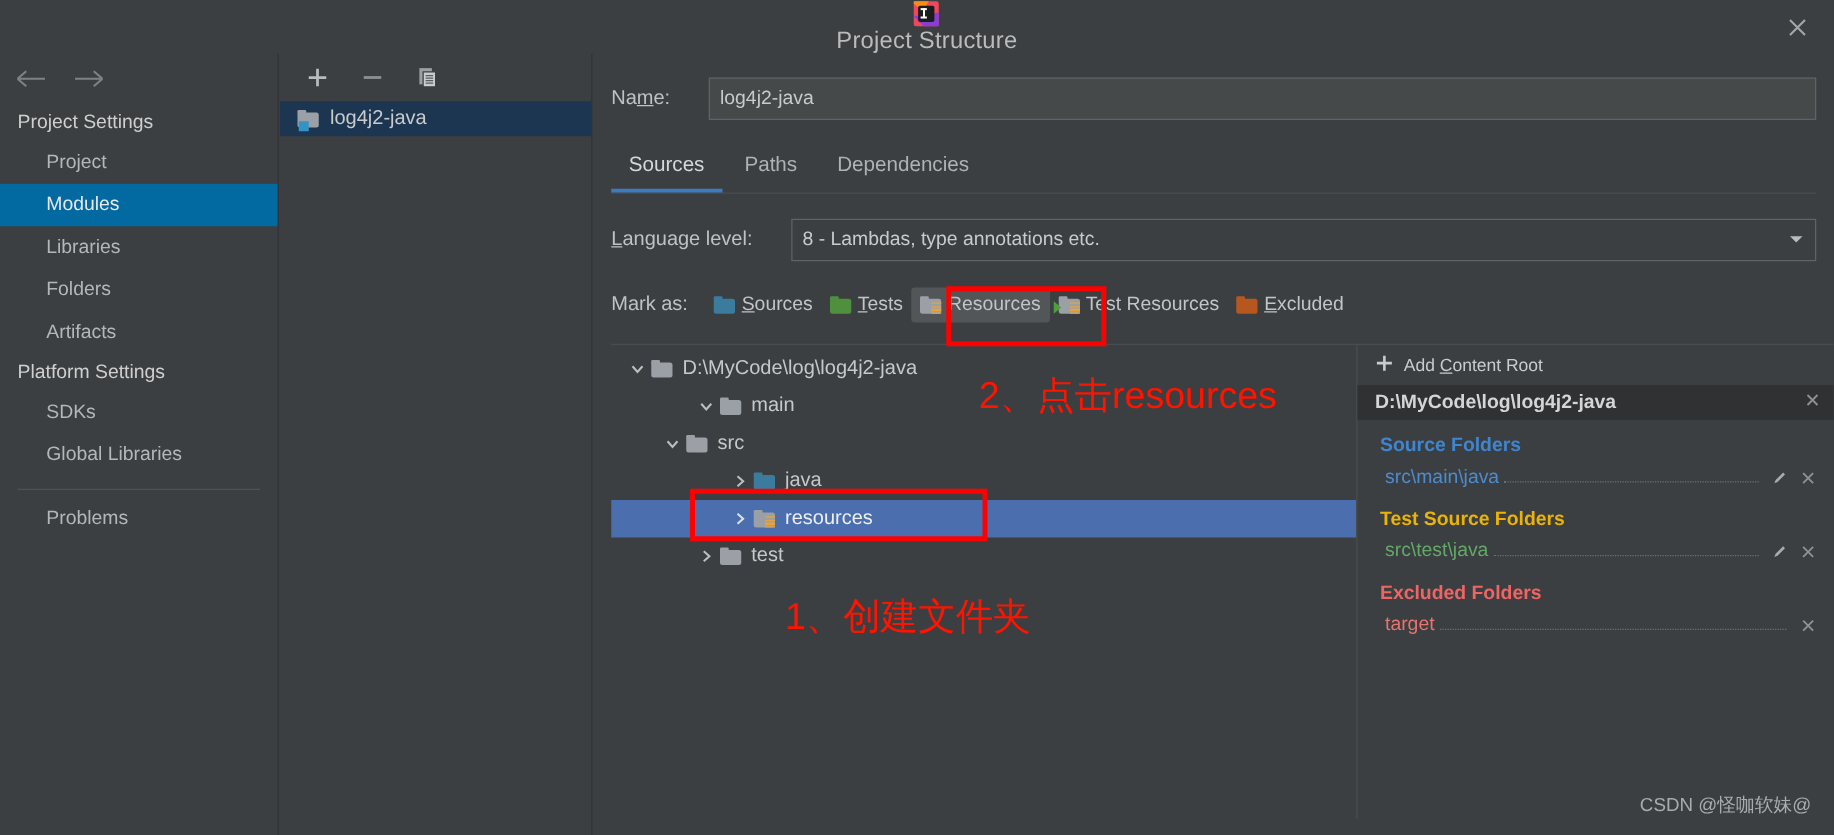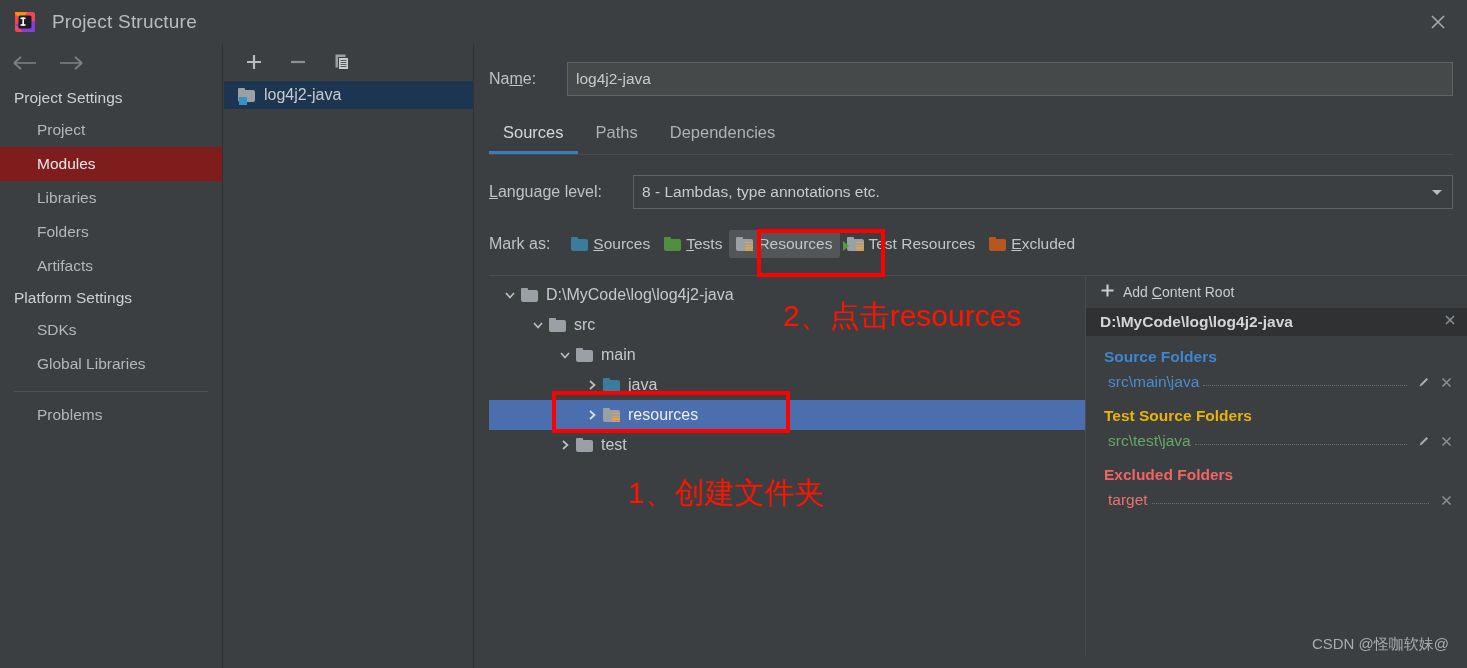--- a/index.html
+++ b/index.html
@@ -7,21 +7,21 @@
     width: 1467px; height: 668px;
     background: #3C3F41;
     font-family: "Liberation Sans", "DejaVu Sans", sans-serif;
     overflow: hidden;
   }
   .window { position: relative; width: 1467px; height: 668px; background: #3C3F41; }
 
   
   .titlebar {
     position: absolute; left: 0; top: 0; width: 1467px; height: 43px;
-    background: #3C3F41; display: flex; align-items: center;
+    background: #3C3F41; display: flex; align-items: center; flex-direction: column;
   }
   .app-icon { margin-left: 14px; width: 22px; height: 22px; position: relative; }
   .title-text {
     margin-left: 16px; font-size: 19px; color: #BBBBBB; letter-spacing: .2px;
   }
   .close-btn {
     position: absolute; right: 0; top: 0; width: 58px; height: 43px;
     display: flex; align-items: center; justify-content: center;
   }
   .close-btn svg { opacity: .75; }
@@ -34,21 +34,21 @@
   .nav-arrows { height: 40px; display: flex; align-items: center; padding-left: 10px; gap: 16px; }
   .nav-arrows span { display: inline-flex; width: 30px; height: 24px; align-items: center; justify-content: center; }
   .sb-group {
     font-size: 15.5px; font-weight: normal; color: #CFCFCF;
     padding: 6px 0 6px 14px;
   }
   .sb-item {
     font-size: 15.5px; color: #B4B7BA; padding: 6px 0 6px 37px; height: 34px;
     display: flex; align-items: center;
   }
-  .sb-item.selected { background: #7f1d1d; color: #E8E8E8; }
+  .sb-item.selected { background: #0369a1; color: #E8E8E8; }
   .sb-sep { margin: 10px 14px 6px 14px; border-top: 1px solid #4E5254; }
 
   
   .modpanel {
     position: absolute; left: 224px; top: 43px; width: 250px; height: 625px;
     background: #3C3F41; border-right: 1px solid #323232;
   }
   .modtoolbar { height: 38px; display: flex; align-items: center; gap: 20px; padding-left: 18px; }
   .tb-ico { width: 24px; height: 24px; display: flex; align-items: center; justify-content: center; }
   .mod-item {
@@ -308,44 +308,44 @@
                 <path d="M2 4 L6 8.5 L10 4" stroke="#BBBDBF" stroke-width="1.7" fill="none"></path>
               </svg>
           </span>
           <span class="fld">
               <i style="background:#9AA0A6"></i>
               <b style="background:#9AA0A6"></b>
             </span>
           <span>D:\MyCode\log\log4j2-java</span>
         </div>
 
+        <div class="tnode" style="padding-left:65px">
+          <span class="chev">
+            <svg width="12" height="12" viewBox="0 0 12 12">
+                <path d="M2 4 L6 8.5 L10 4" stroke="#BBBDBF" stroke-width="1.7" fill="none"></path>
+              </svg>
+          </span>
+          <span class="fld">
+              <i style="background:#9AA0A6"></i>
+              <b style="background:#9AA0A6"></b>
+            </span>
+          <span>main</span>
+        </div>
+
         <div class="tnode" style="padding-left:38px">
           <span class="chev">
             <svg width="12" height="12" viewBox="0 0 12 12">
                 <path d="M2 4 L6 8.5 L10 4" stroke="#BBBDBF" stroke-width="1.7" fill="none"></path>
               </svg>
           </span>
           <span class="fld">
               <i style="background:#9AA0A6"></i>
               <b style="background:#9AA0A6"></b>
             </span>
           <span>src</span>
-        </div>
-
-        <div class="tnode" style="padding-left:65px">
-          <span class="chev">
-            <svg width="12" height="12" viewBox="0 0 12 12">
-                <path d="M2 4 L6 8.5 L10 4" stroke="#BBBDBF" stroke-width="1.7" fill="none"></path>
-              </svg>
-          </span>
-          <span class="fld">
-              <i style="background:#9AA0A6"></i>
-              <b style="background:#9AA0A6"></b>
-            </span>
-          <span>main</span>
         </div>
 
         <div class="tnode" style="padding-left:92px">
           <span class="chev">
             <svg width="12" height="12" viewBox="0 0 12 12">
                 <path d="M4 2 L8.5 6 L4 10" stroke="#BBBDBF" stroke-width="1.7" fill="none"></path>
               </svg>
           </span>
           <span class="fld">
               <i style="background:#3B7C9E"></i>

